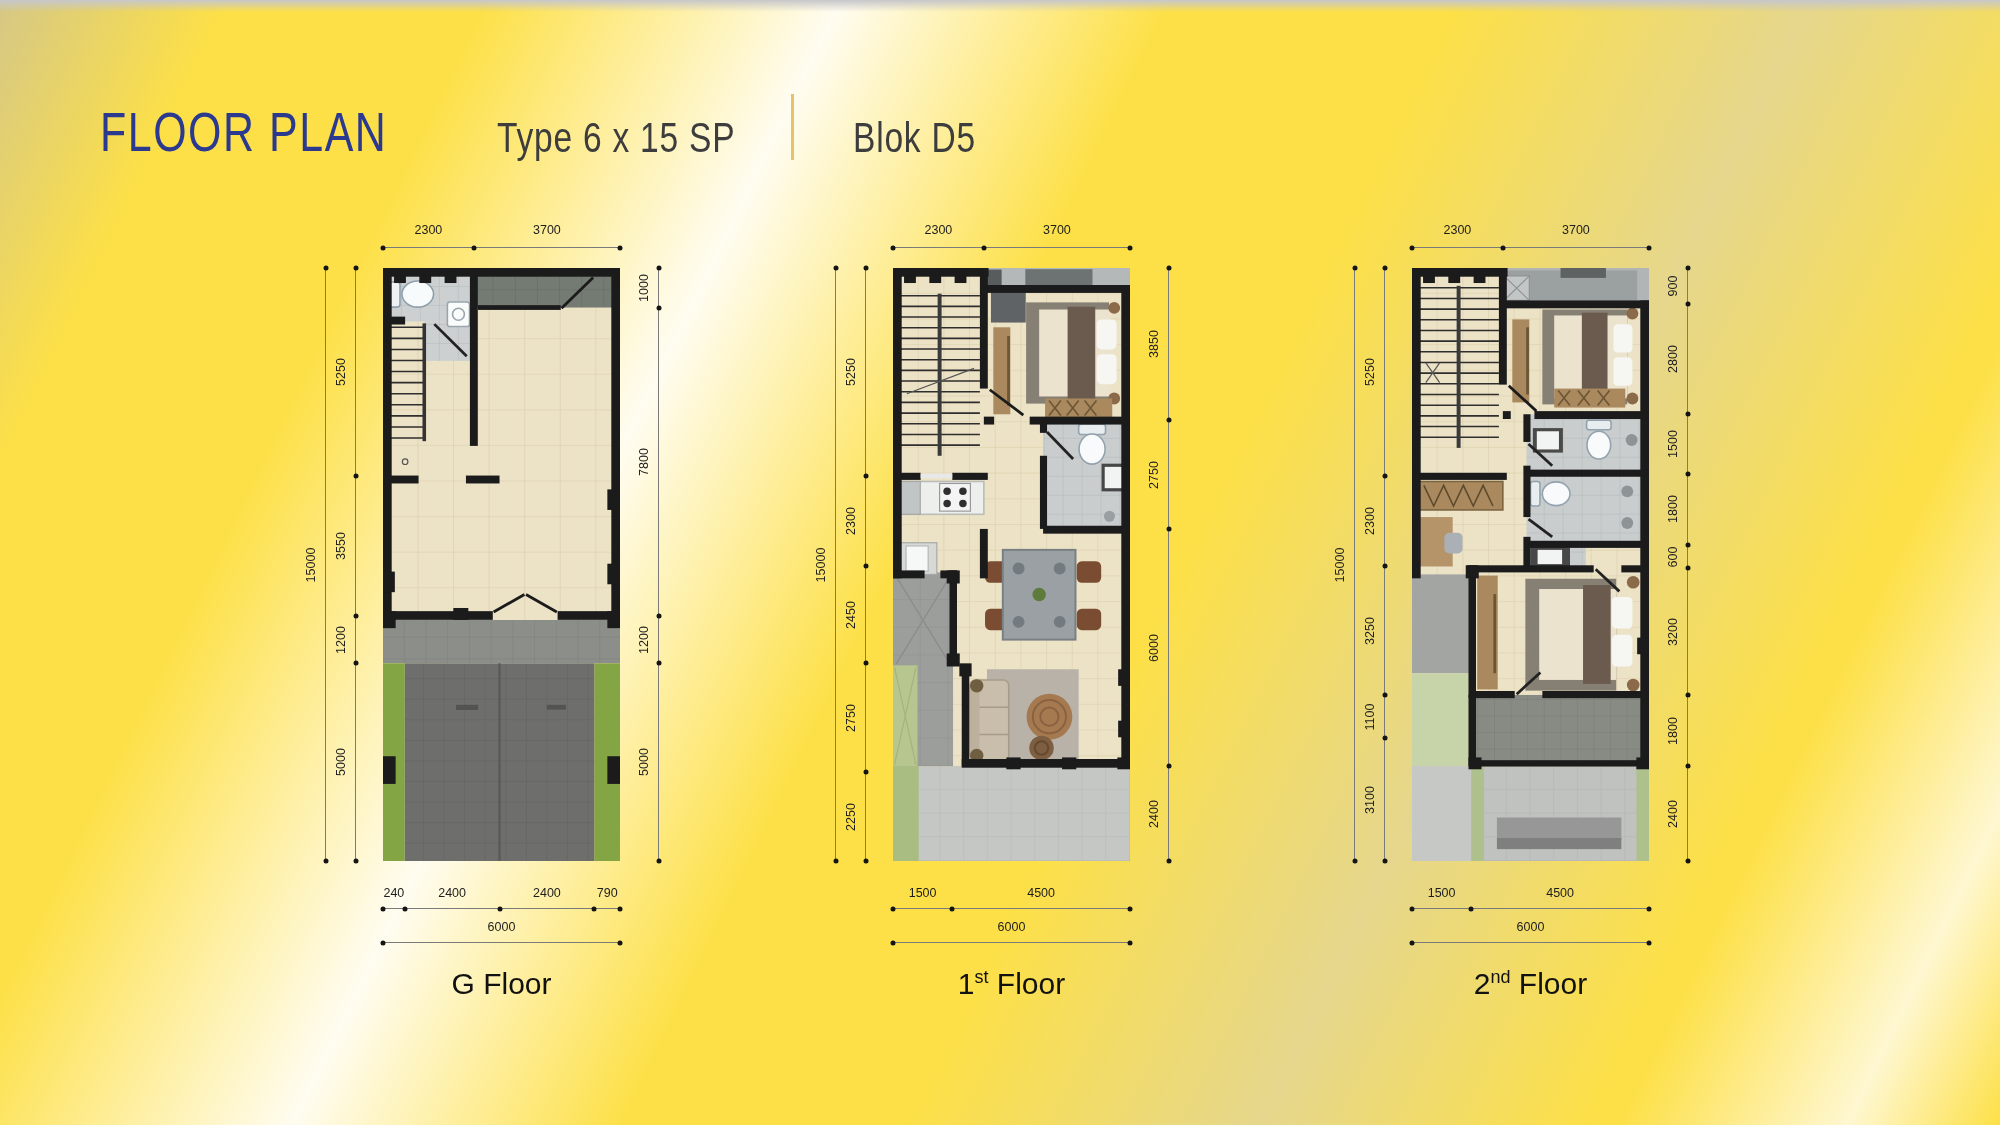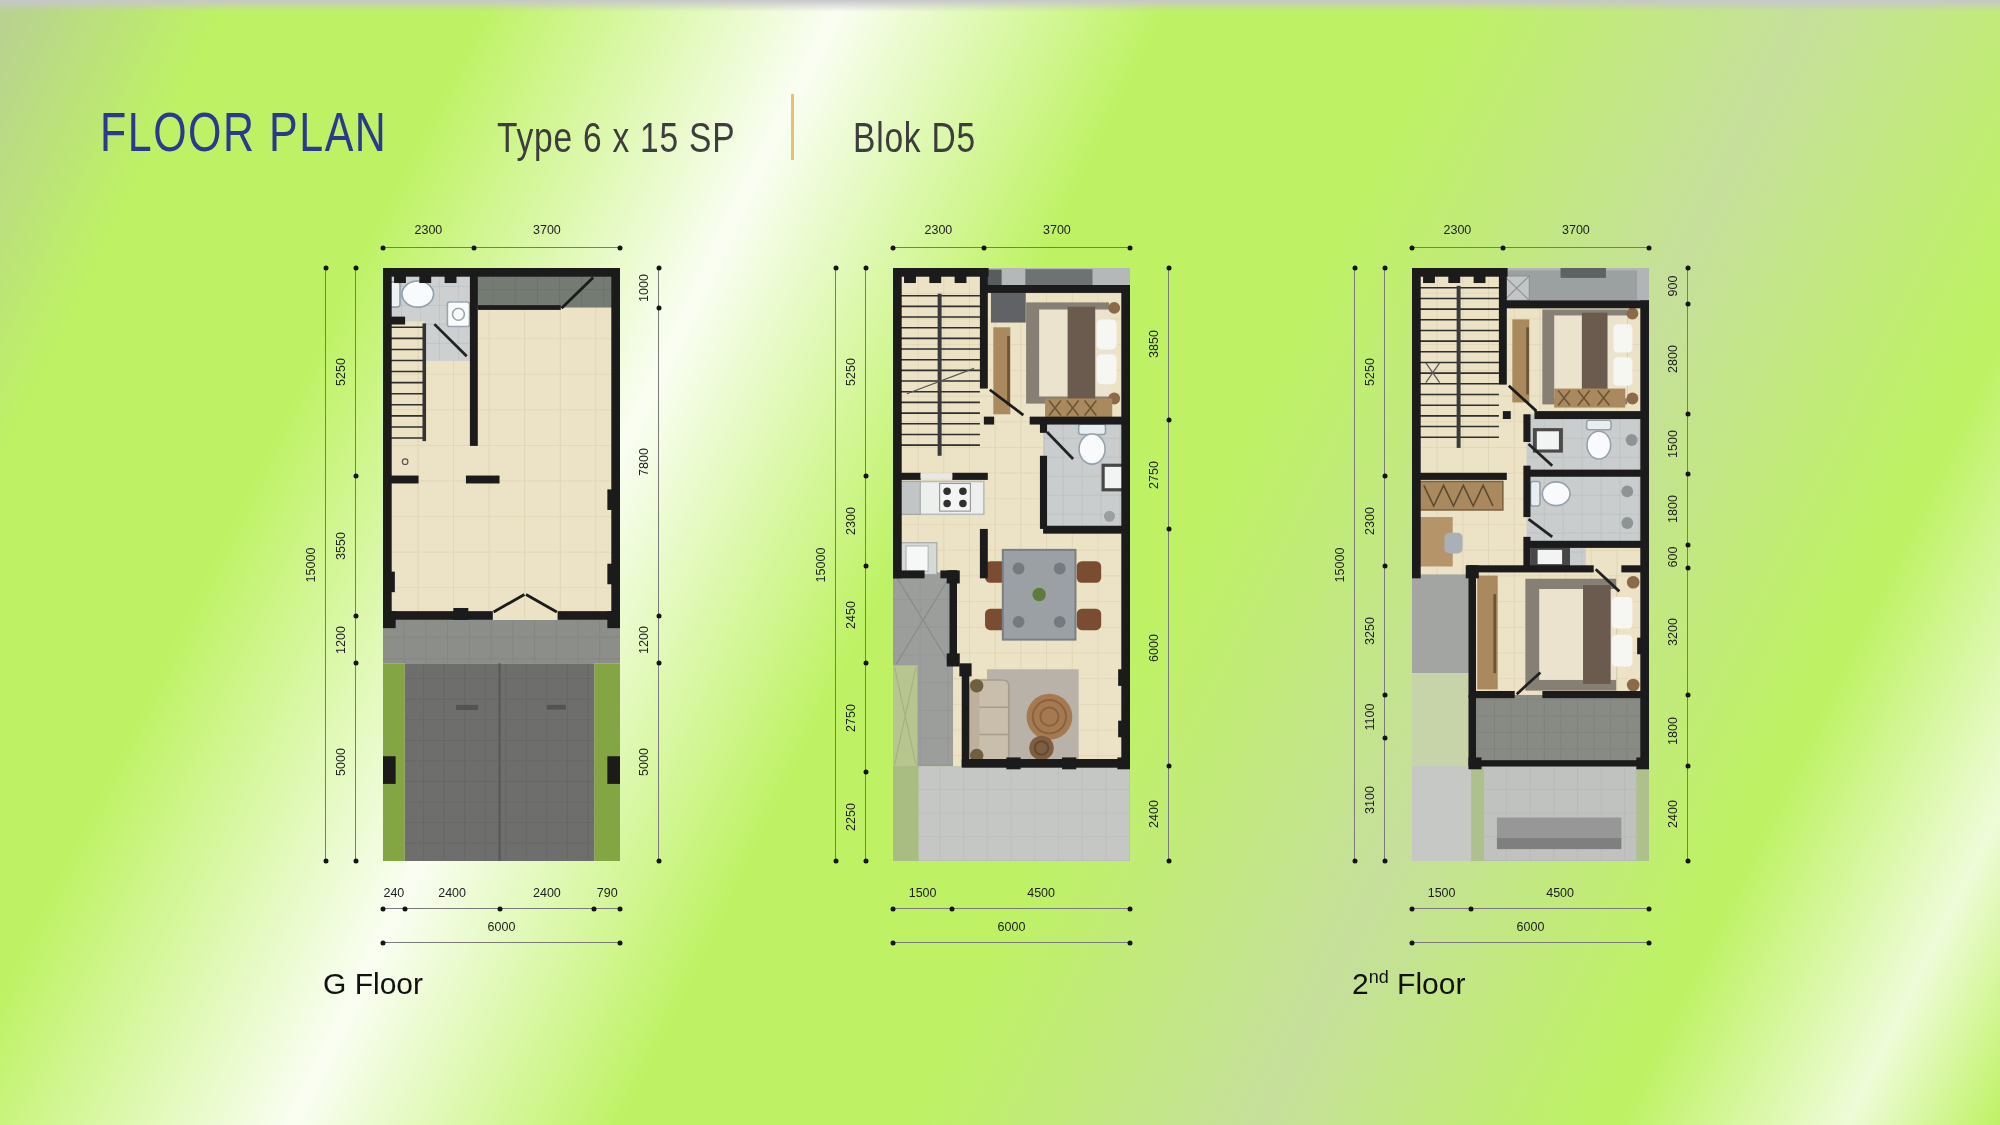--- a/index.html
+++ b/index.html
@@ -1,35 +1,35 @@
 <!DOCTYPE html>
 <html><head>
 <meta charset="utf-8">
 <style>
   html,body{margin:0;padding:0;}
-  .stage{position:relative;width:2000px;height:1125px;background:#bef264;overflow:hidden;
+  .stage{position:relative;width:2000px;height:1125px;background:#fde047;overflow:hidden;
          font-family:"Liberation Sans",sans-serif;color:#1c1c1c;}
   .bg-streaks{position:absolute;inset:0;pointer-events:none;
     background:
       linear-gradient(180deg,#c7c7ca 0px,rgba(199,199,202,0) 12px),
       linear-gradient(116deg,rgba(180,180,185,0.55) 0%,rgba(236,236,237,0) 9%),
       linear-gradient(116deg,rgba(255,255,255,0) 19%,rgba(255,255,255,0.92) 33%,rgba(255,255,255,0) 46%),
       linear-gradient(116deg,rgba(205,205,210,0) 57%,rgba(205,205,210,0.5) 71%,rgba(240,240,241,0) 84%),
       linear-gradient(116deg,rgba(255,255,255,0) 85%,rgba(255,255,255,0.75) 94%,rgba(233,233,235,0) 100%);}
   .header{position:absolute;left:0;top:0;width:100%;height:170px;}
   .title{position:absolute;left:100px;top:100px;font-size:55px;font-weight:500;letter-spacing:2px;
          transform:scaleX(0.78);transform-origin:left top;white-space:nowrap;}
   .subtitle{position:absolute;left:497px;top:113px;font-size:43px;font-weight:400;color:#3d3d3d;
          transform:scaleX(0.78);transform-origin:left top;white-space:nowrap;letter-spacing:1px;}
   .hdr-divider{position:absolute;left:791px;top:94px;width:3px;height:66px;}
   .block-name{position:absolute;left:853px;top:113px;font-size:43px;font-weight:400;color:#3d3d3d;
          transform:scaleX(0.78);transform-origin:left top;white-space:nowrap;letter-spacing:1px;}
   .plan-wrap{position:absolute;width:237px;height:606px;}
   .plan-svg{position:absolute;left:0;top:0;width:237px;height:593px;display:block;}
-  .plan-label{position:absolute;left:-60px;top:699px;width:357px;
+  .plan-label{position:absolute;left:-60px;top:699px;width:357px;text-align:center;
               font-size:30px;color:#111;}
   .plan-label sup{font-size:18px;vertical-align:super;}
   .rails{position:absolute;inset:0;pointer-events:none;}
   .dim-line-h{position:absolute;height:1px;background:#7a7a7a;}
   .dim-line-v{position:absolute;width:1px;background:#7a7a7a;}
   .dim-dot{position:absolute;width:5px;height:5px;border-radius:50%;background:#141414;
            transform:translate(-50%,-50%);}
   .dim-label{position:absolute;font-size:12.5px;color:#1d1d1d;white-space:nowrap;
              transform:translate(-50%,-50%);}
   .dim-label.v{transform:translate(-50%,-50%) rotate(-90deg);}
@@ -363,20 +363,23 @@
         <div class="dim-dot" style="left: 275.5px; top: 0px;"></div>
         <div class="dim-dot" style="left: 275.5px; top: 152.203px;"></div>
         <div class="dim-dot" style="left: 275.5px; top: 260.92px;"></div>
         <div class="dim-dot" style="left: 275.5px; top: 498.12px;"></div>
         <div class="dim-dot" style="left: 275.5px; top: 593px;"></div>
         <div class="dim-label v" style="left: 261px; top: 76.1017px;">3850</div>
         <div class="dim-label v" style="left: 261px; top: 206.562px;">2750</div>
         <div class="dim-label v" style="left: 261px; top: 379.52px;">6000</div>
         <div class="dim-label v" style="left: 261px; top: 545.56px;">2400</div>
       </div>
+    <div class="plan-label">
+      <span>1</span><sup>st</sup><span> Floor</span>
+    </div>
   </div>
 
   <div class="plan-wrap" style="left:1412px;top:268px;">
     <svg class="plan-svg" viewBox="0 0 6000 15000" preserveAspectRatio="none">
       <defs>
         <pattern id="tile-f2" width="650" height="650" patternUnits="userSpaceOnUse">
           <rect width="650" height="650" fill="#ece2c5"></rect>
           <path d="M650 0V650H0" fill="none" stroke="#d8cca7" stroke-width="26"></path>
         </pattern>
         <pattern id="bath-f2" width="480" height="480" patternUnits="userSpaceOnUse">

